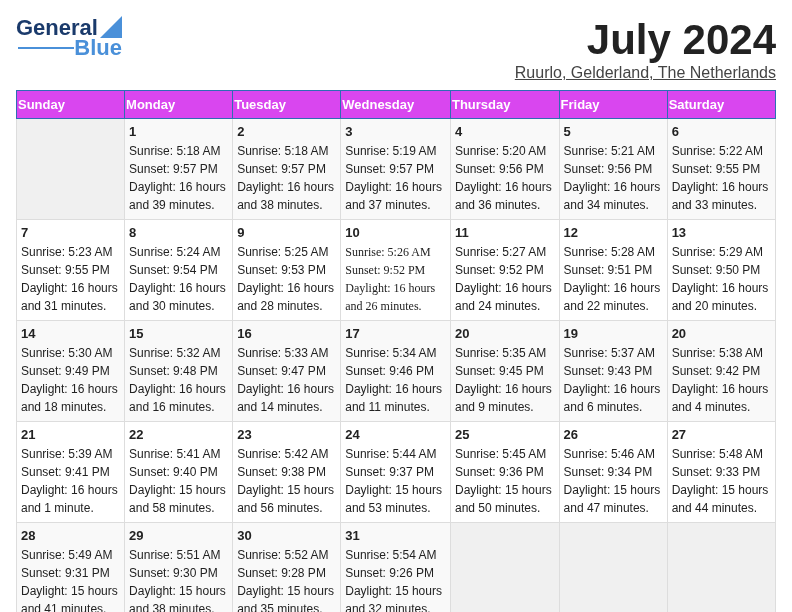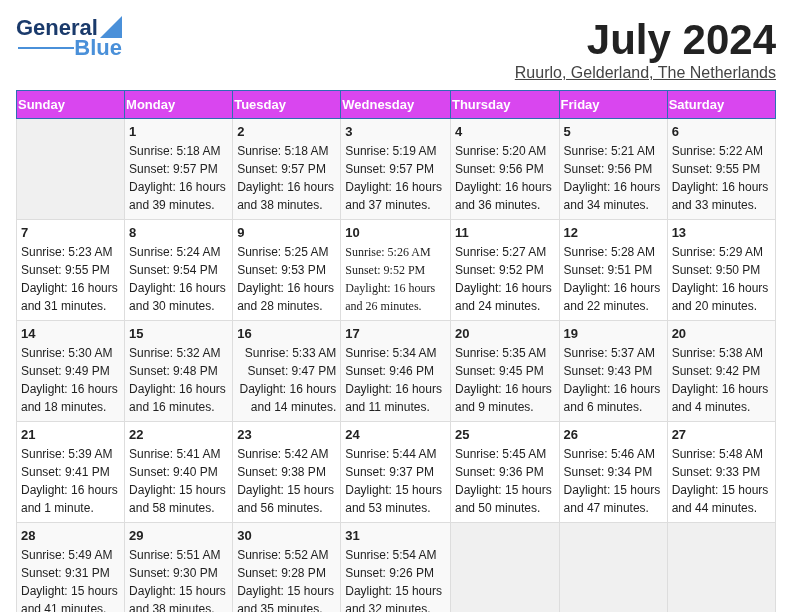--- a/index.html
+++ b/index.html
@@ -227,21 +227,21 @@
         </td>
         <td>
           <span class="day-num">15</span>
           <div class="day-info" style="white-space: pre-line;">Sunrise: 5:32 AM
 Sunset: 9:48 PM
 Daylight: 16 hours
 and 16 minutes.</div>
         </td>
         <td>
           <span class="day-num">16</span>
-          <div class="day-info" style="white-space: pre-line; text-align: right;">Sunrise: 5:33 AM
+          <div class="day-info" style="white-space: pre-line;">Sunrise: 5:33 AM
 Sunset: 9:47 PM
 Daylight: 16 hours
 and 14 minutes.</div>
         </td>
         <td>
           <span class="day-num">17</span>
           <div class="day-info" style="white-space: pre-line;">Sunrise: 5:34 AM
 Sunset: 9:46 PM
 Daylight: 16 hours
 and 11 minutes.</div>

